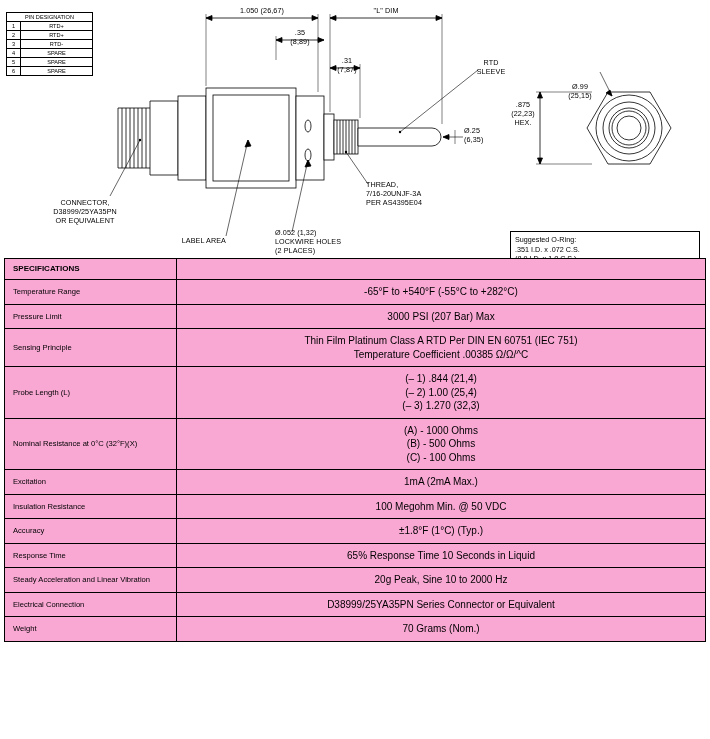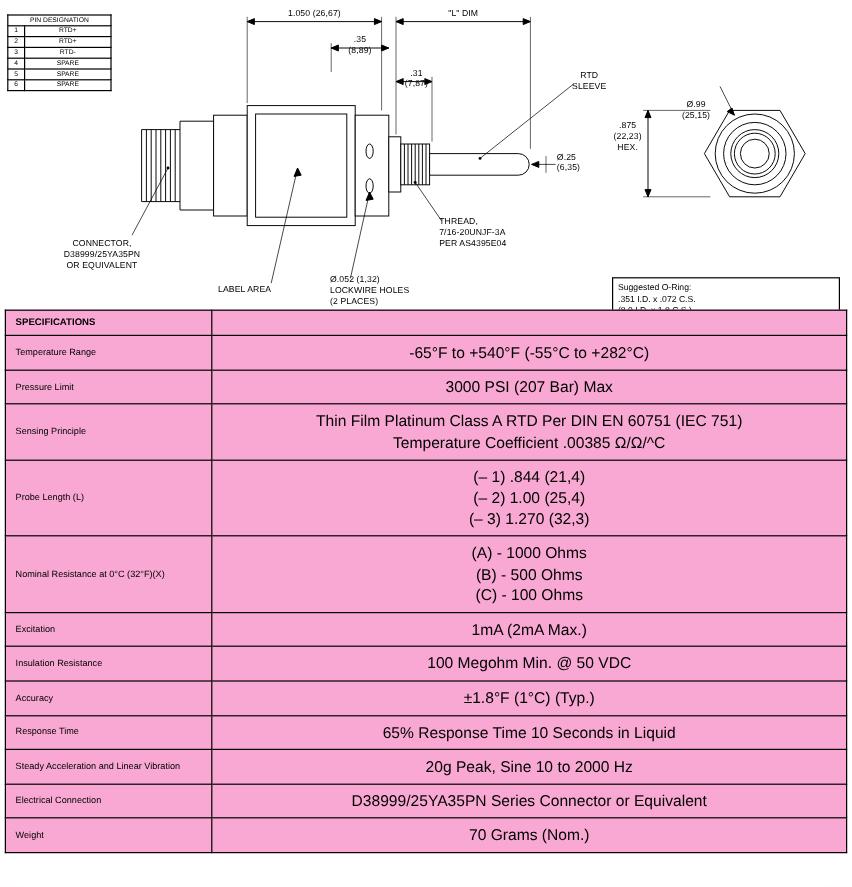--- a/index.html
+++ b/index.html
@@ -80,21 +80,21 @@
   }
   #specs td.key {
     width: 172px;
     padding: 5px 6px 5px 8px;
     font-size: 7.6px;
     line-height: 1.3;
   }
   #specs td.val {
     padding: 5px 4px;
     text-align: center;
-    font-size: 13px;
+    font-size: 10px;
     line-height: 1.35;
   }
   #specs tr.head td {
     font-weight: bold;
     font-size: 8px;
     padding: 5px 6px 5px 8px;
   }
   .multi { white-space: pre-line; }
 </style>
 </head>

